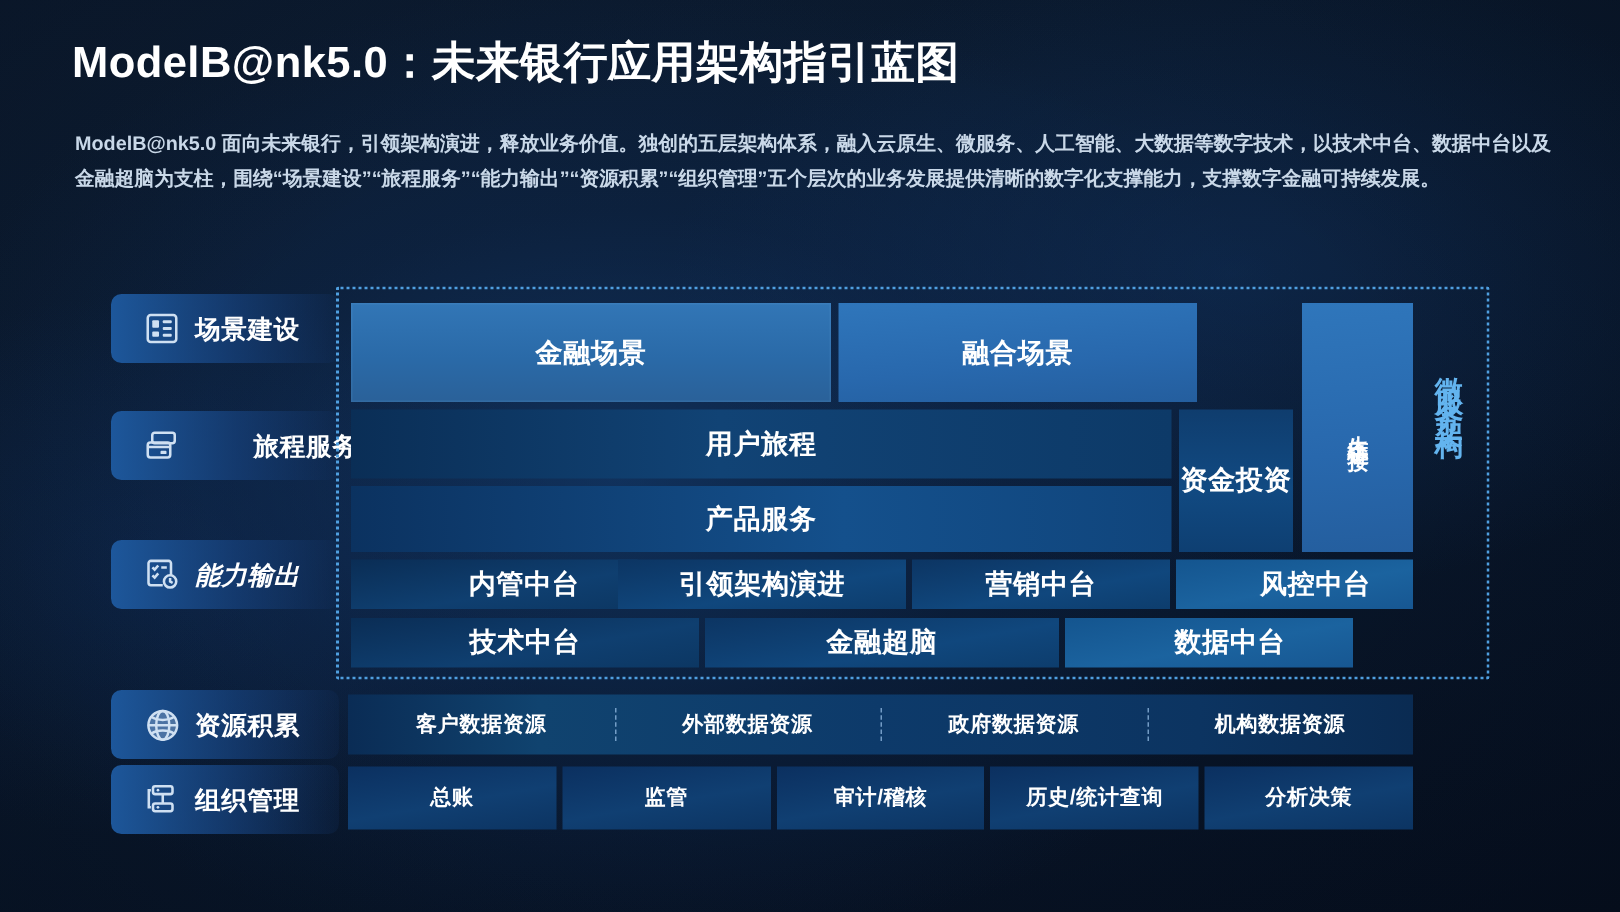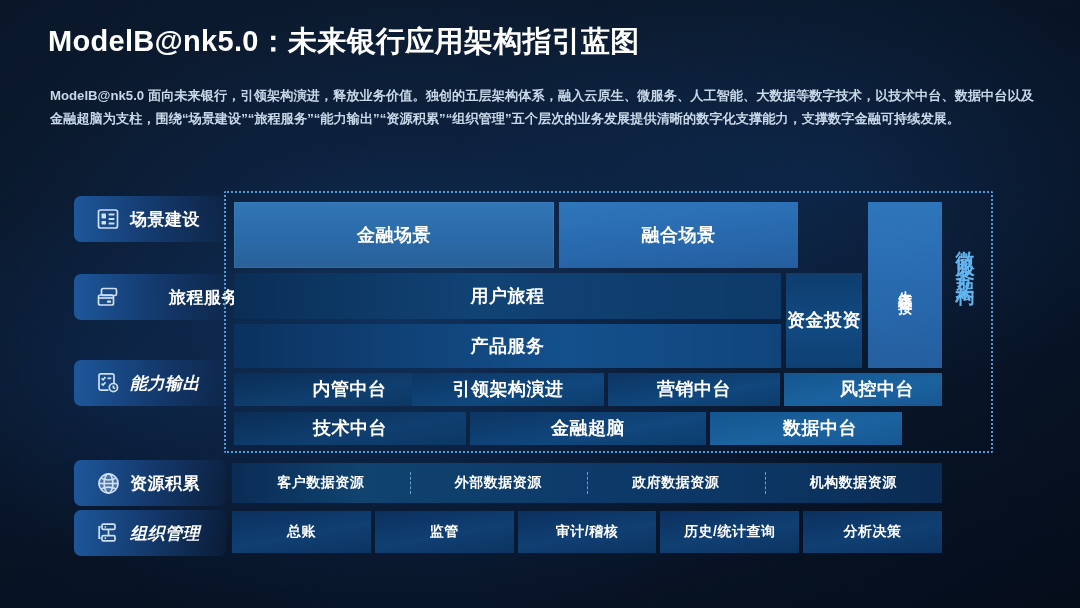--- a/index.html
+++ b/index.html
@@ -268,21 +268,21 @@
           <circle cx="12" cy="12" r="9.2" fill="rgba(207,224,242,0.28)"></circle>
           <ellipse cx="12" cy="12" rx="4.2" ry="9.2"></ellipse>
           <line x1="2.8" y1="12" x2="21.2" y2="12"></line>
           <path d="M4.6 6.6c2 1.3 5 2 7.4 2s5.4-.7 7.4-2"></path>
           <path d="M4.6 17.4c2-1.3 5-2 7.4-2s5.4.7 7.4 2"></path>
         </svg>
       </span>
       <span class="lb">资源积累</span>
     </div>
 
-    <div class="side-item" style="top:314px;font-style:italic;">
+    <div class="side-item" style="top:314px;">
       <span class="ic">
         <svg width="24" height="24" viewBox="0 0 24 24" fill="none" stroke="#cfe0f2" stroke-width="1.7">
           <rect x="6" y="3.2" width="13" height="5.2" rx="1.4"></rect>
           <rect x="6" y="14.6" width="13" height="5.2" rx="1.4"></rect>
           <path d="M4.6 5.8H3.2v11.4h1.4"></path>
           <line x1="12.5" y1="8.4" x2="12.5" y2="14.6"></line>
           <circle cx="9.3" cy="5.8" r="0.9" fill="#cfe0f2" stroke="none"></circle>
           <circle cx="9.3" cy="17.2" r="0.9" fill="#cfe0f2" stroke="none"></circle>
         </svg>
       </span>

